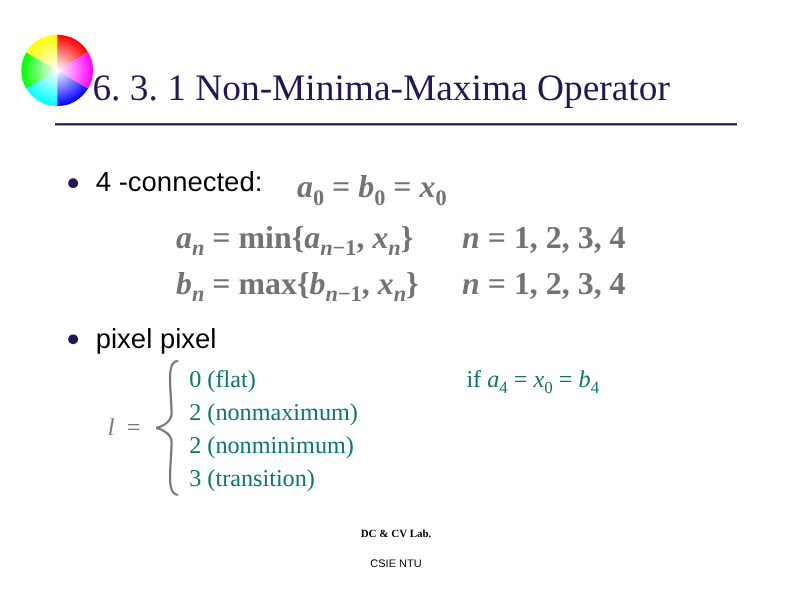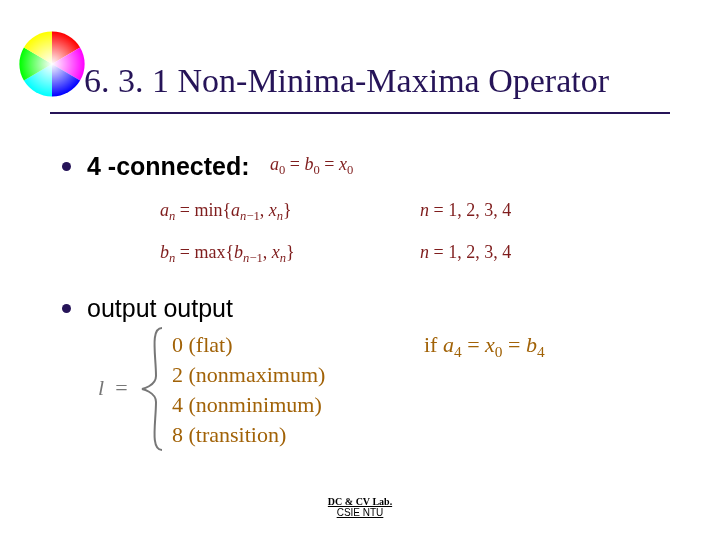--- a/index.html
+++ b/index.html
@@ -8,36 +8,36 @@
   .logo { position: absolute; left: 16px; top: 28px; width: 72px; height: 72px; }
   .title {
     position: absolute; left: 84px; top: 62px;
     font-family: "Times New Roman", Times, serif;
     font-size: 34px; color: #261458; font-weight: 400;
   }
   .rule { position: absolute; left: 50px; top: 112px; width: 620px; height: 0; border-top: 2px solid #261458; }
   .bullet-row { position: absolute; display: flex; align-items: center; }
   .dot { width: 9px; height: 9px; background: #261458; border-radius: 50%; margin-right: 16px; flex: 0 0 auto; }
   .bullet-text { font-size: 25px; color: #000; }
-  .b1 { left: 62px; top: 152px; font-weight: bold; }
+  .b1 { left: 62px; top: 152px; }
   .b2 { left: 62px; top: 294px; }
-  .math { font-family: "Times New Roman", Times, serif; color: #7f1d1d; font-size: 18px; white-space: nowrap; }
+  .math { font-family: "Times New Roman", Times, serif; color: #737373; font-size: 29px; white-space: nowrap; font-weight: bold; }
   .m1 { position: absolute; left: 270px; top: 154px; }
   .m2a { position: absolute; left: 160px; top: 200px; }
   .m2b { position: absolute; left: 420px; top: 200px; }
   .m3a { position: absolute; left: 160px; top: 242px; }
   .m3b { position: absolute; left: 420px; top: 242px; }
   .l-eq { position: absolute; left: 98px; top: 375px; font-family:"Times New Roman",serif; color:#777; font-size:22px; }
   .brace { position: absolute; left: 140px; top: 326px; height: 126px; width: 28px; }
   .cases-values { position: absolute; left: 172px; top: 330px; }
   .cases-conds  { position: absolute; left: 424px; top: 330px; }
-  .case-line { font-family: "Times New Roman", Times, serif; color: #a16207; font-size: 22px; line-height: 30px; white-space: nowrap; }
-  .footer { position: absolute; bottom: 22px; left: 0; width: 720px; text-align: center; text-decoration: underline; }
+  .case-line { font-family: "Times New Roman", Times, serif; color: #0f766e; font-size: 22px; line-height: 30px; white-space: nowrap; }
+  .footer { position: absolute; bottom: 22px; left: 0; width: 720px; text-align: center; }
   .footer .f1 { font-family: "Times New Roman", Times, serif; font-weight: bold; font-size: 10px; }
-  .footer .f2 { font-size: 10px; }
+  .footer .f2 { font-size: 10px; margin-top: 16px; }
   .sub { font-size: 0.7em; position: relative; top: 0.35em; }
 </style>
 </head>
 <body>
 
 <div class="slide">
 
   <svg class="logo" viewBox="0 0 100 100">
     <defs>
       <radialGradient id="rg" cx="50%" cy="50%" r="50%">
@@ -75,34 +75,34 @@
   </div>
   <div class="math m3a">
     <i>b</i><span class="sub"><i>n</i></span> = max{<i>b</i><span class="sub"><i>n</i>−1</span>, <i>x</i><span class="sub"><i>n</i></span>}
   </div>
   <div class="math m3b">
     <i>n</i> = 1, 2, 3, 4
   </div>
 
   <div class="bullet-row b2">
     <span class="dot"></span>
-    <span class="bullet-text">output output</span>
+    <span class="bullet-text">pixel pixel</span>
   </div>
 
   <div class="l-eq"><i>l</i>&nbsp;&nbsp;=</div>
 
   <svg class="brace" viewBox="0 0 28 126" preserveAspectRatio="none">
     <path d="M22 2 C10 2 16 30 16 50 C16 60 2 63 2 63 C2 63 16 66 16 76 C16 96 10 124 22 124" fill="none" stroke="#777" stroke-width="2"></path>
   </svg>
 
   <div class="cases-values">
     <div class="case-line">0 (flat)</div>
     <div class="case-line">2 (nonmaximum)</div>
-    <div class="case-line">4 (nonminimum)</div>
-    <div class="case-line">8 (transition)</div>
+    <div class="case-line">2 (nonminimum)</div>
+    <div class="case-line">3 (transition)</div>
   </div>
 
   <div class="cases-conds">
     <div class="case-line">if <i>a</i><span class="sub">4</span> = <i>x</i><span class="sub">0</span> = <i>b</i><span class="sub">4</span></div>
   </div>
 
   <div class="footer">
     <div class="f1">DC &amp; CV Lab.</div>
     <div class="f2">CSIE NTU</div>
   </div>

